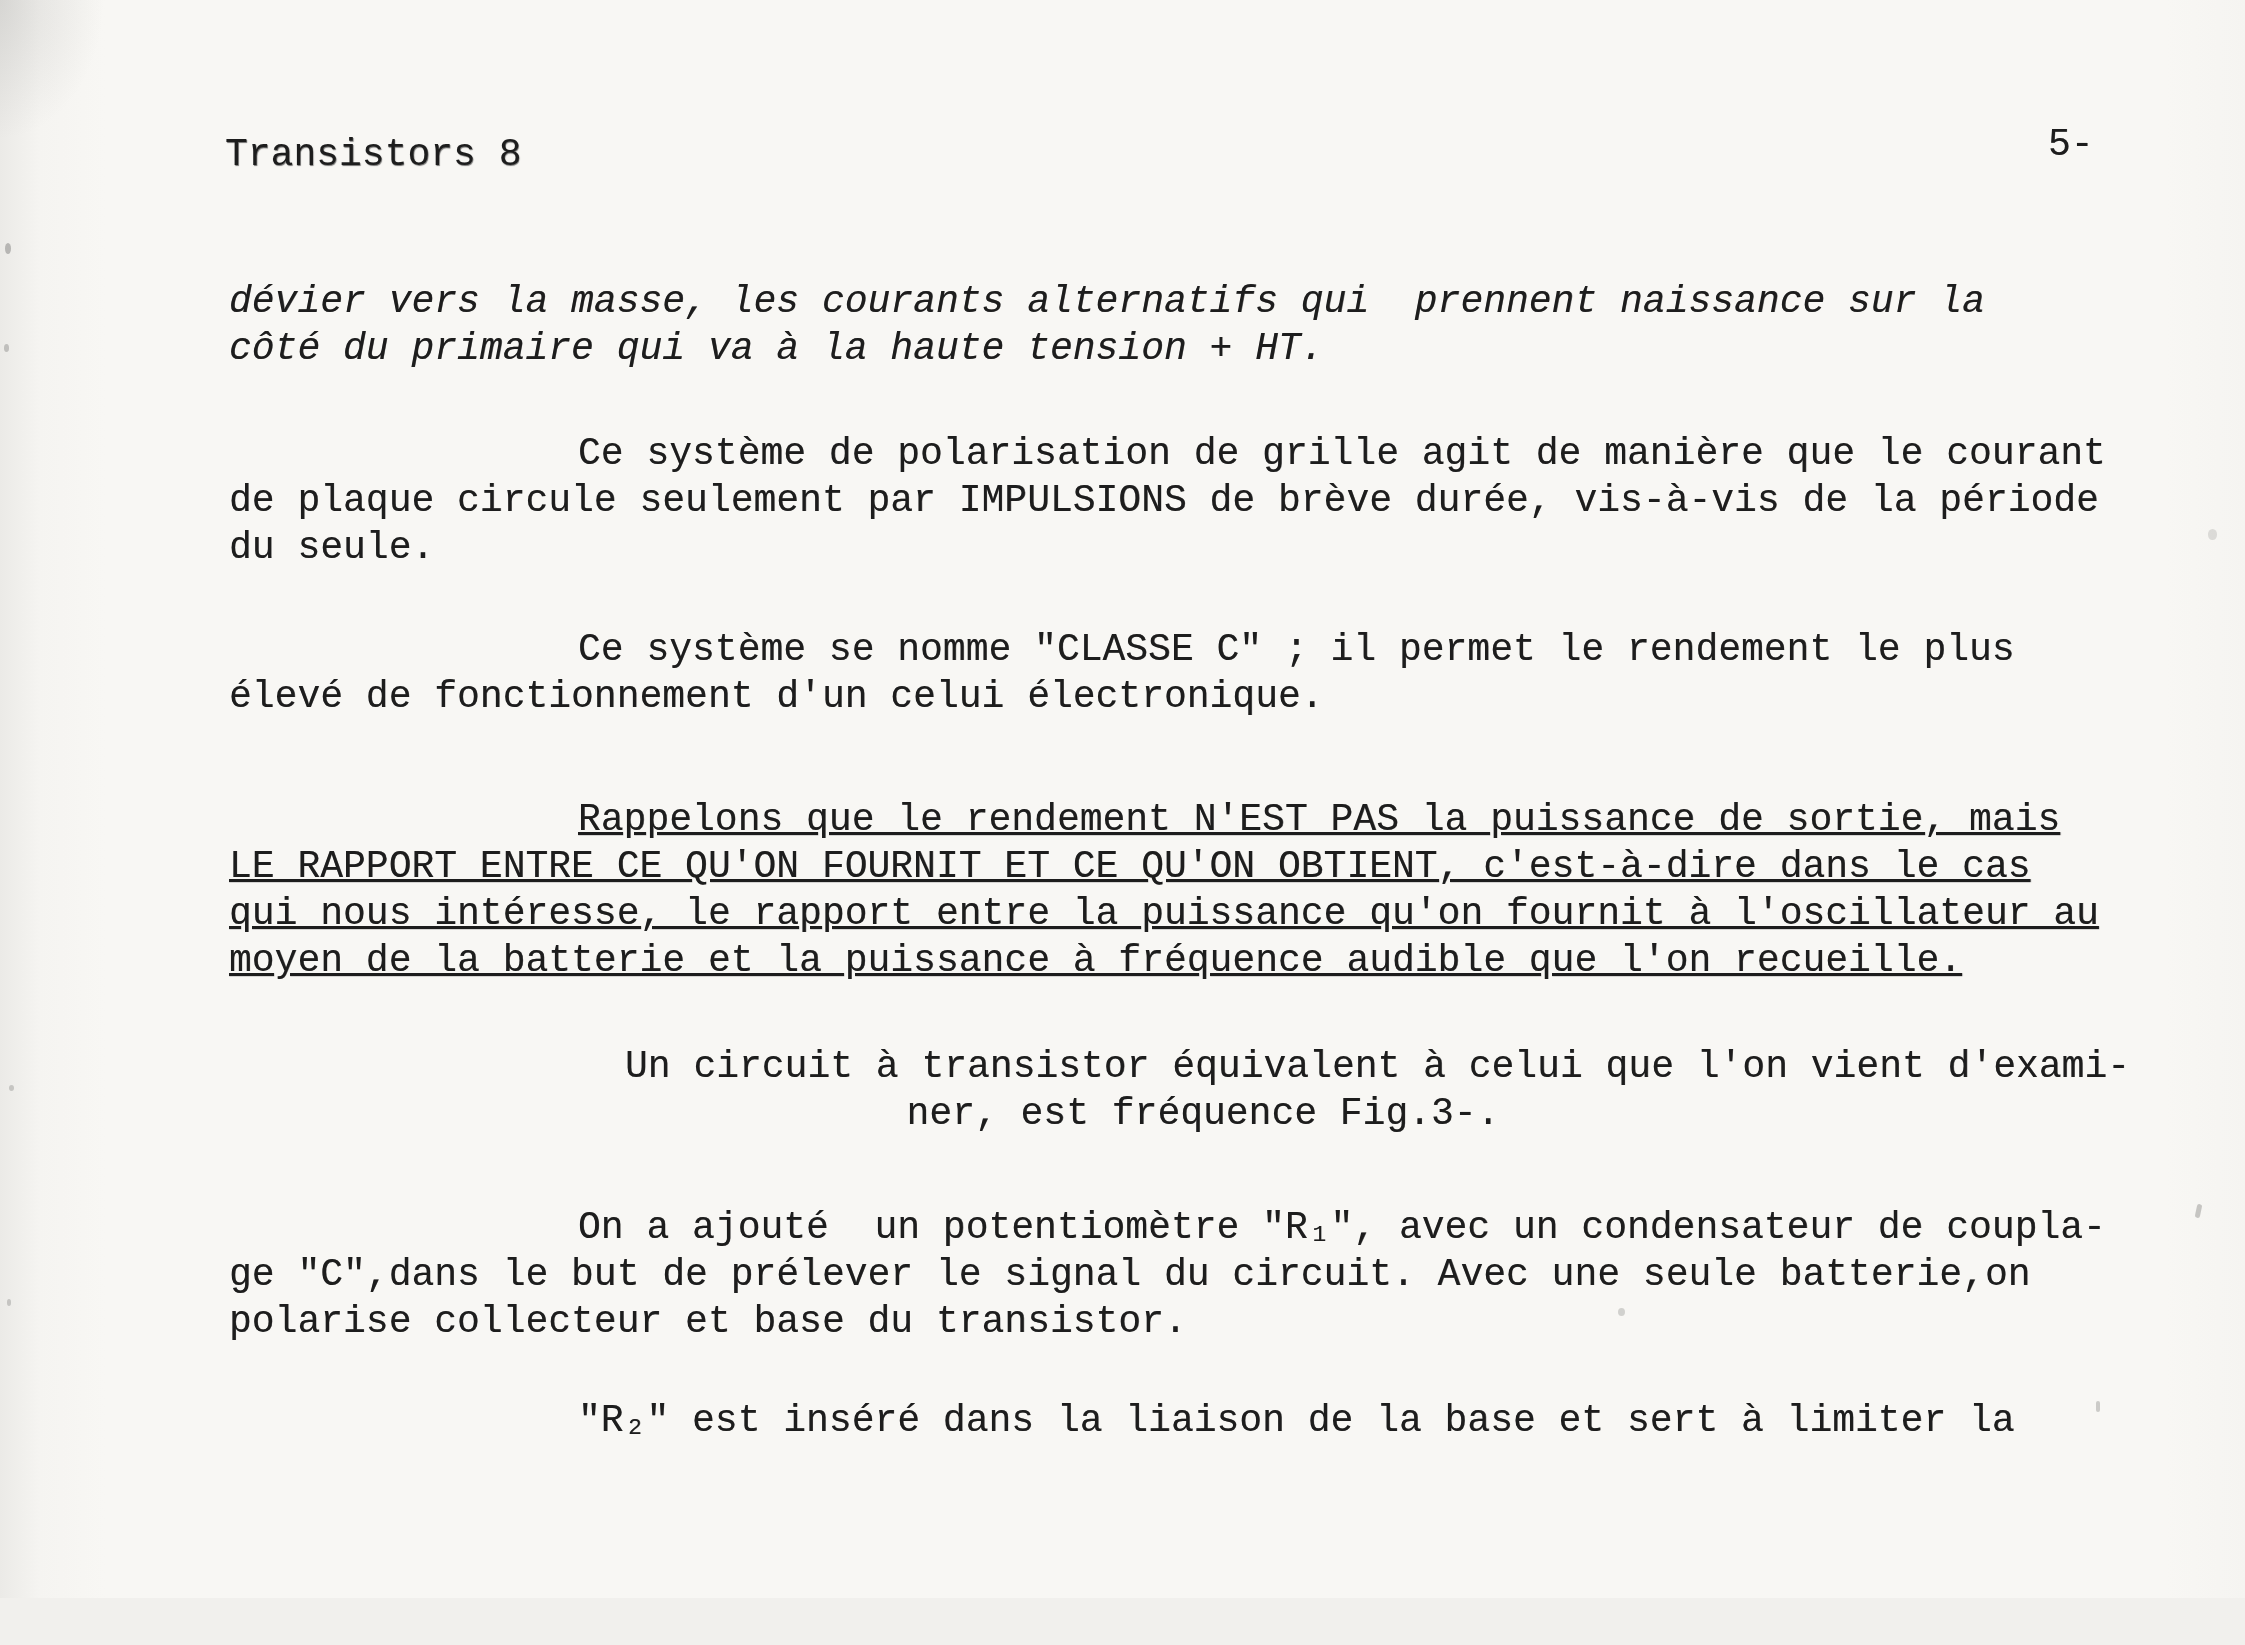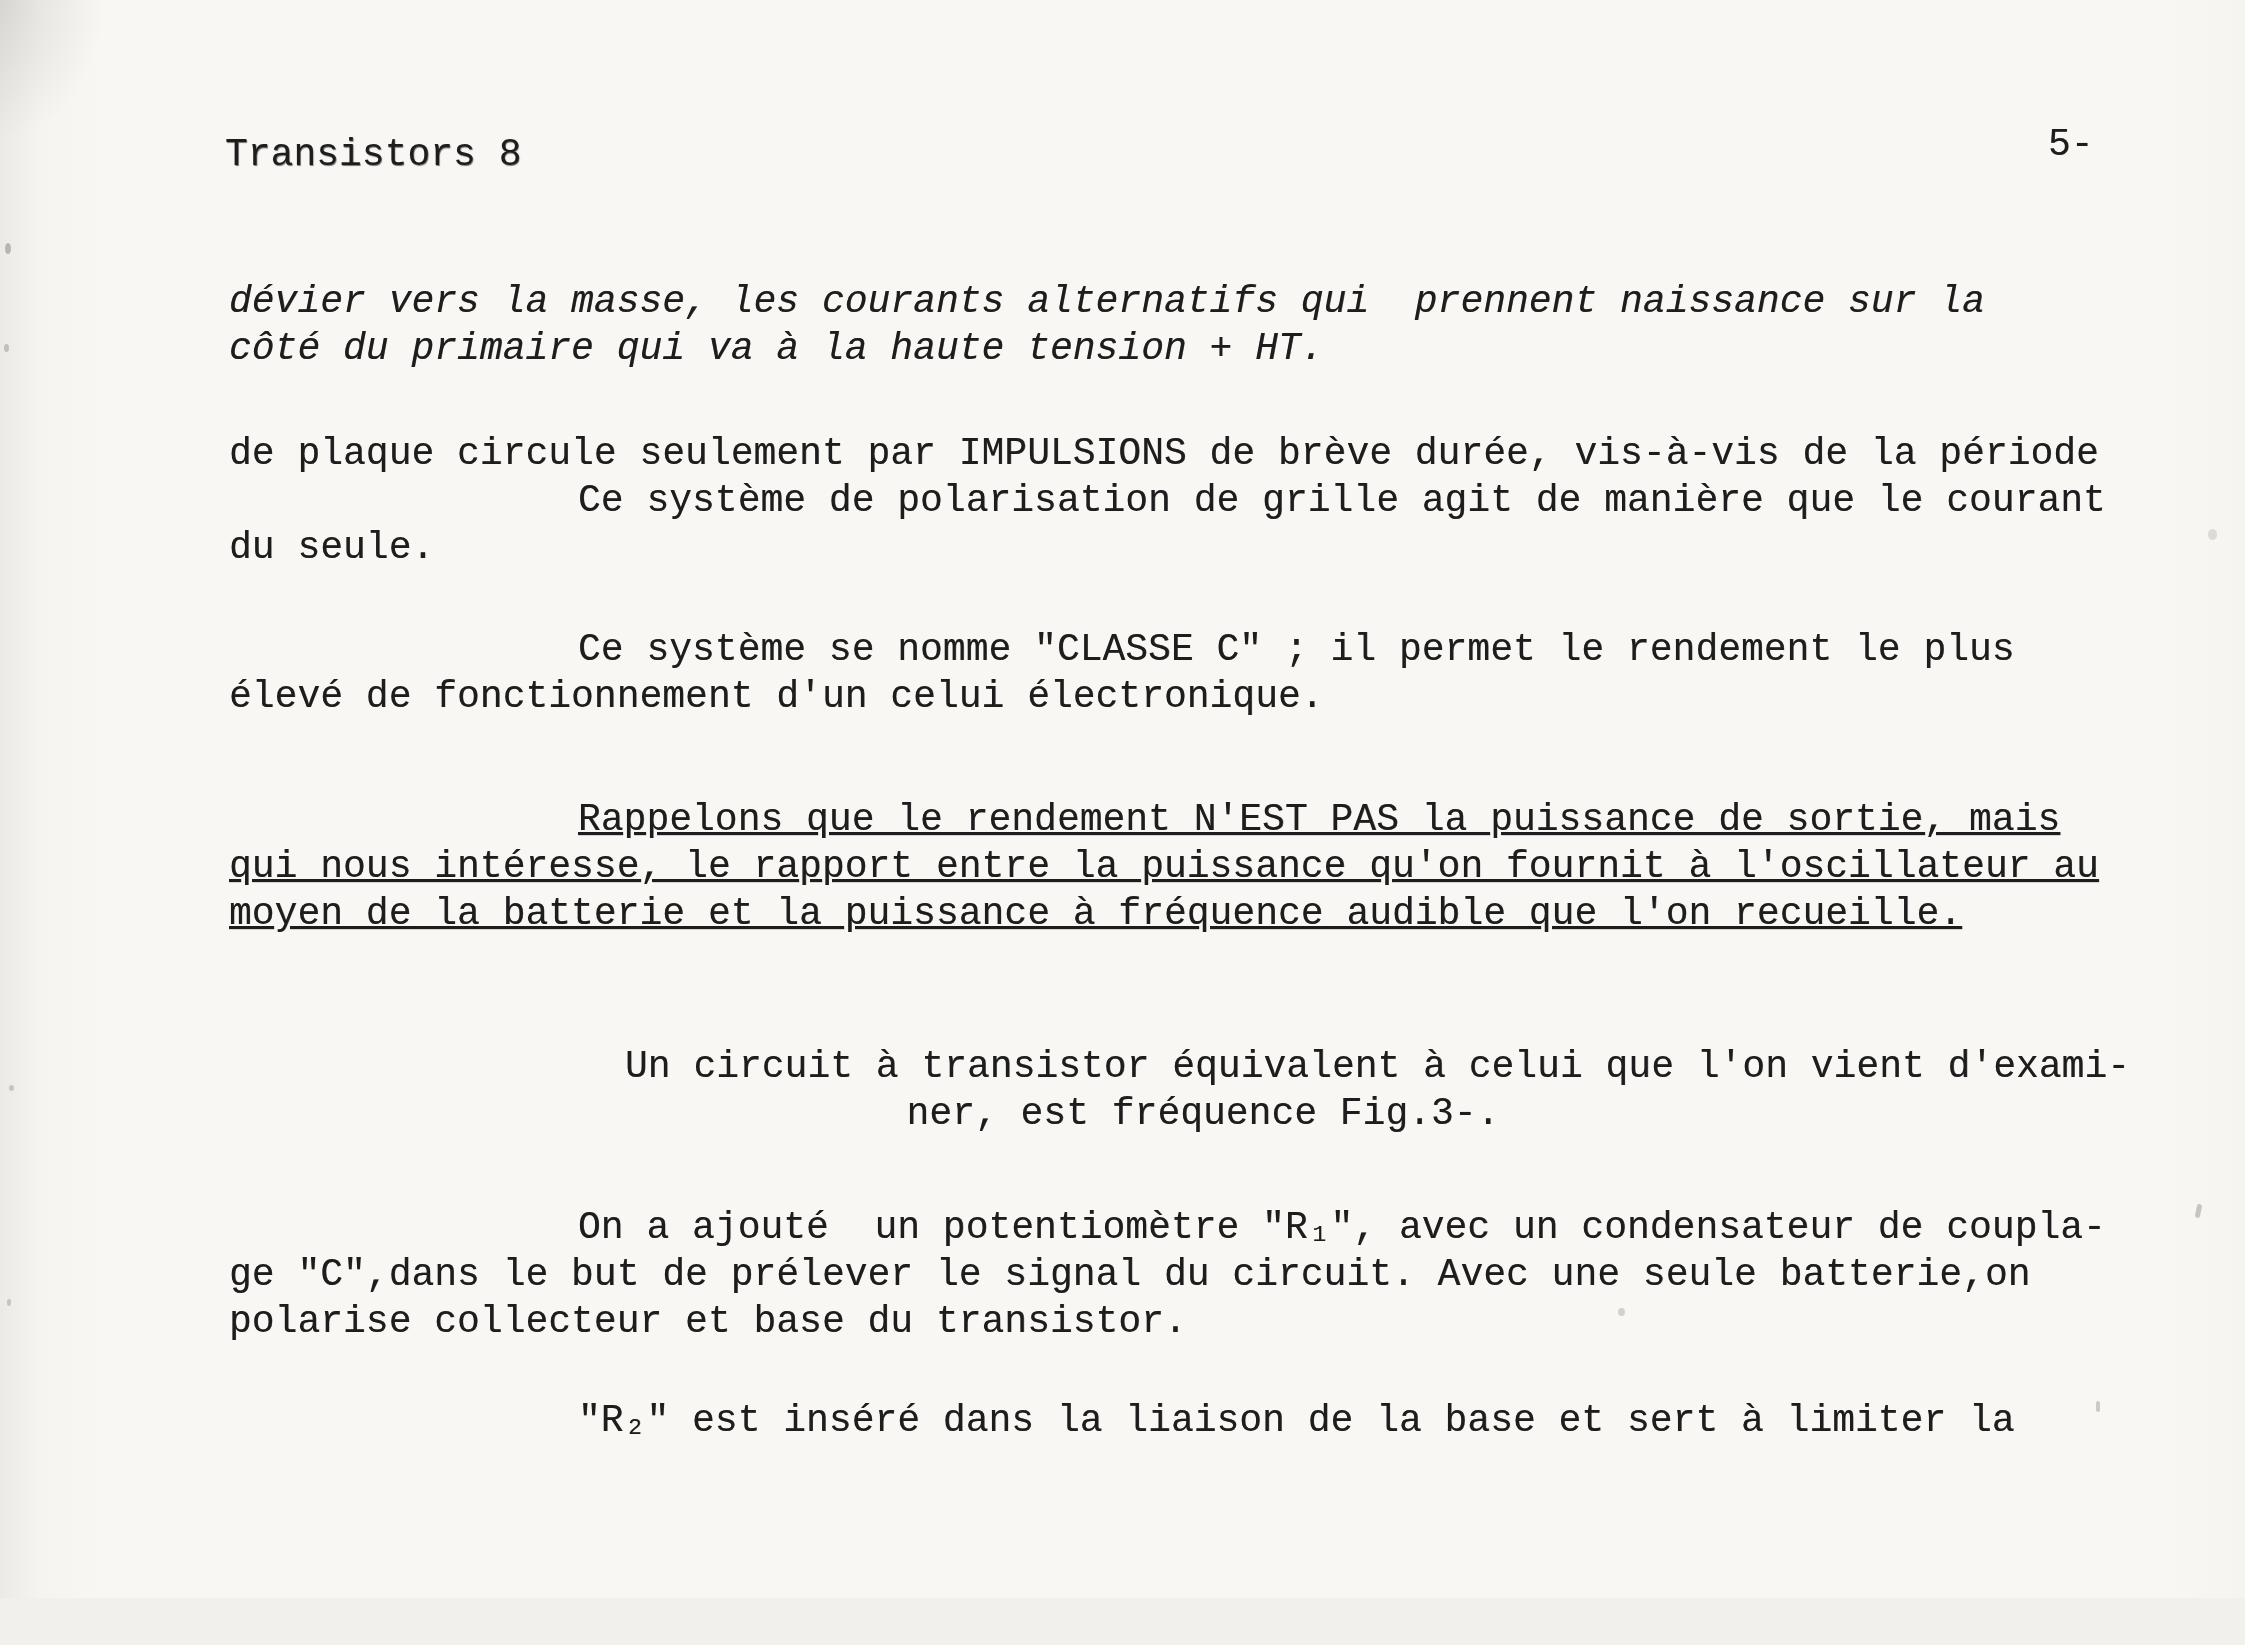--- a/index.html
+++ b/index.html
@@ -84,32 +84,33 @@
 
   <div class="hdr-title">Transistors 8</div>
   <div class="hdr-page">5-</div>
 
   <div class="para p1">
     <div class="line">dévier vers la masse, les courants alternatifs qui  prennent naissance sur la</div>
     <div class="line">côté du primaire qui va à la haute tension + HT.</div>
   </div>
 
   <div class="para p2">
+    <div class="line ind">Ce système de polarisation de grille agit de manière que le courant</div>
     <div class="line">de plaque circule seulement par IMPULSIONS de brève durée, vis-à-vis de la période</div>
-    <div class="line ind">Ce système de polarisation de grille agit de manière que le courant</div>
     <div class="line">du seule.</div>
   </div>
 
   <div class="para p3">
     <div class="line ind">Ce système se nomme "CLASSE C" ; il permet le rendement le plus</div>
     <div class="line">élevé de fonctionnement d'un celui électronique.</div>
   </div>
 
   <div class="para p4">
     <div class="line ind">Rappelons que le rendement N'EST PAS la puissance de sortie, mais</div>
+    <div class="line">LE RAPPORT ENTRE CE QU'ON FOURNIT ET CE QU'ON OBTIENT, c'est-à-dire dans le cas</div>
     <div class="line">qui nous intéresse, le rapport entre la puissance qu'on fournit à l'oscillateur au</div>
     <div class="line">moyen de la batterie et la puissance à fréquence audible que l'on recueille.</div>
   </div>
 
   <div class="para p5">
     <div class="line ind">Un circuit à transistor équivalent à celui que l'on vient d'exami-</div>
     <div class="line">ner, est fréquence Fig.3-.</div>
   </div>
 
   <div class="para p6">

